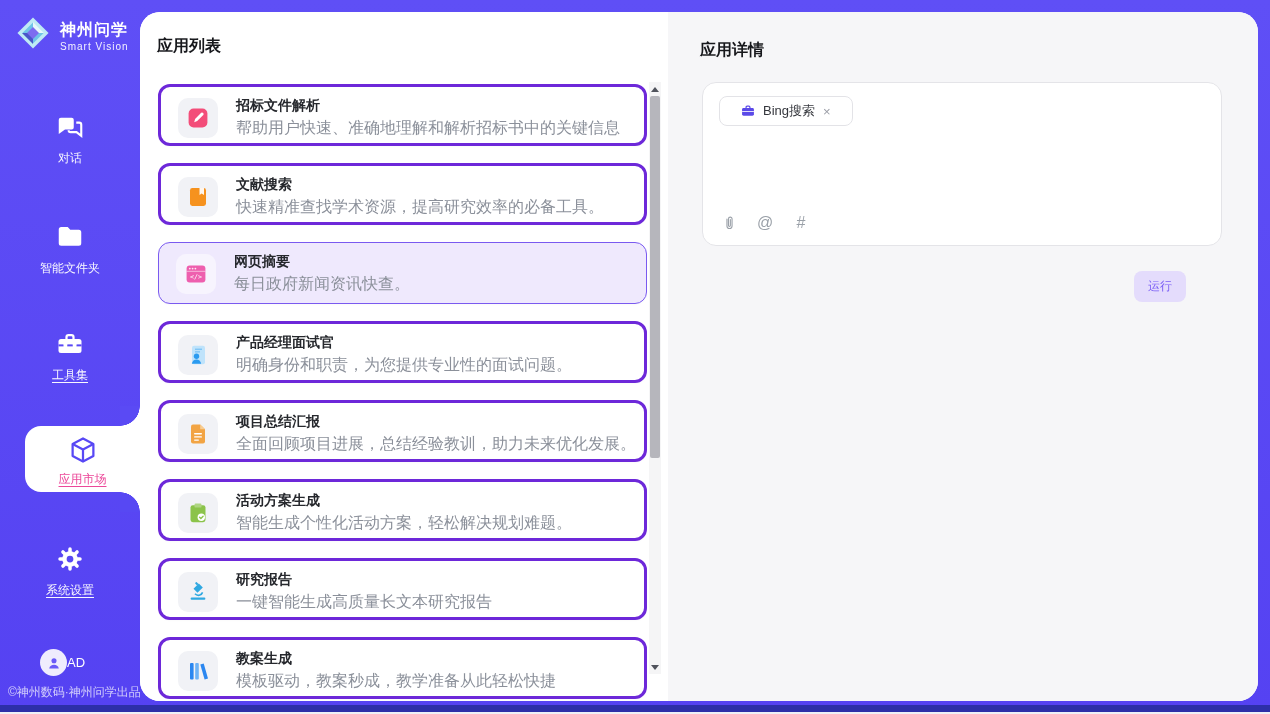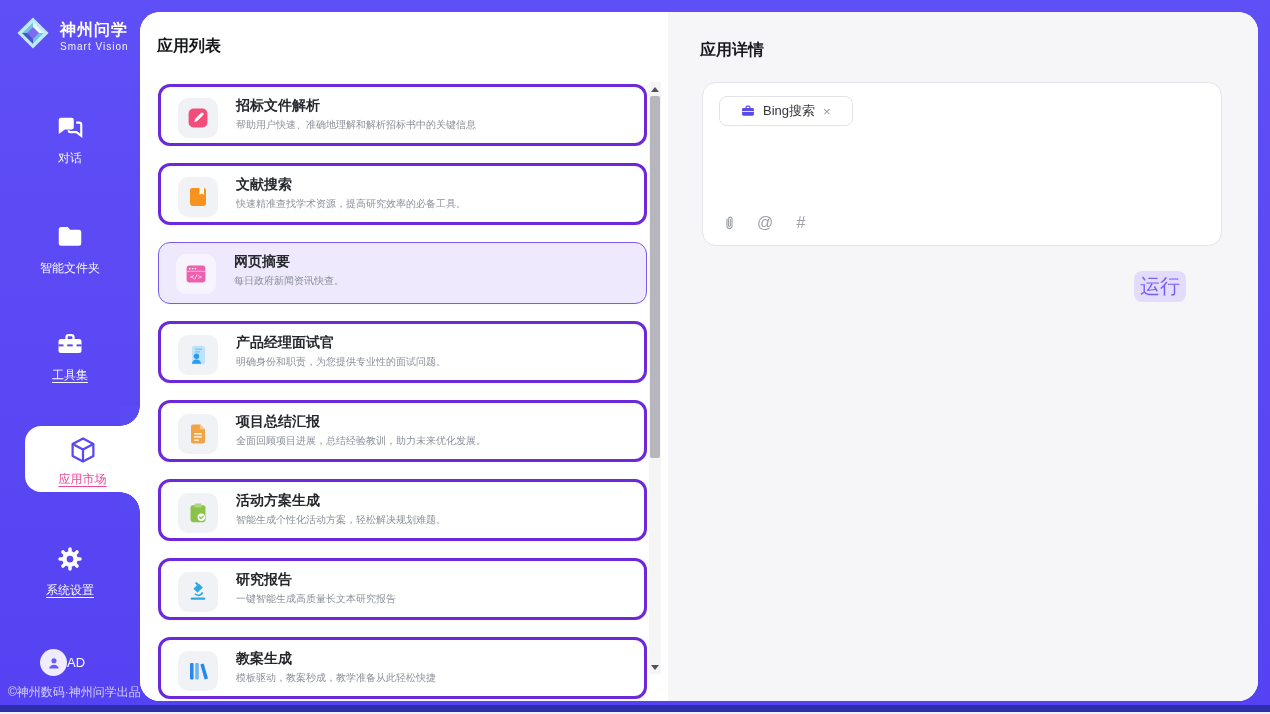--- a/index.html
+++ b/index.html
@@ -44,21 +44,21 @@
   .list-section .section-title { position:absolute; left:17px; top:24px; }
   .cards { position:absolute; left:18px; top:72px; width:489px; }
   .app-card { height:62px; border:3px solid #6d28d9; border-radius:12px; background:#fff;
     margin-bottom:17px; position:relative; cursor:pointer; box-shadow:0 1px 2px rgba(20,20,40,.02); }
   .app-card.selected { background:#efe9fd; border:1.5px solid #7a5af0; }
   .app-icon-box { position:absolute; left:17px; top:11px; width:40px; height:40px; border-radius:10px;
     background:#f1f2f6; display:flex; align-items:center; justify-content:center; }
   .app-card.selected .app-icon-box { background:#f7f4fe; }
   .app-icon-box svg { width:24px; height:24px; }
   .app-name { position:absolute; left:75px; top:10px; font-size:14px; font-weight:bold; color:#26282d; }
-  .app-desc { position:absolute; left:75px; top:31px; font-size:10px; color:#8b909a; white-space:nowrap; }
+  .app-desc { position:absolute; left:75px; top:31px; font-size:16px; color:#8b909a; white-space:nowrap; }
 
   
   .scrollbar { position:absolute; left:509px; top:70px; width:12px; height:592px; background:#f5f5f6; }
   .sb-arrow { position:absolute; left:0; width:12px; height:12px; display:flex; align-items:center; justify-content:center; cursor:pointer; }
   .sb-arrow.up { top:1px; } .sb-arrow.down { bottom:1px; }
   .tri-up { width:0; height:0; border-left:4px solid transparent; border-right:4px solid transparent; border-bottom:5px solid #50535c; }
   .tri-down { width:0; height:0; border-left:4px solid transparent; border-right:4px solid transparent; border-top:5px solid #50535c; }
   .sb-thumb { position:absolute; left:1px; top:14px; width:10px; height:362px; background:#b6b6bc; border-radius:2px; cursor:grab; }
 
   
@@ -69,21 +69,21 @@
   .tool-tag { position:absolute; left:16px; top:13px; height:30px; display:inline-flex; align-items:center; gap:7px;
     padding:0 20px; background:#fff; border:1px solid #e3e3e7; border-radius:8px; cursor:pointer; }
   .tool-tag svg { width:16px; height:16px; }
   .tool-tag .tag-label { font-size:13px; color:#34363c; }
   .tool-tag .tag-close { font-size:13px; color:#9a9da6; cursor:pointer; padding:0 1px; }
   .query-text { position:absolute; left:17px; top:66px; right:16px; font-size:13.5px; color:#4b5058; line-height:1.5; cursor:text; }
   .composer-icons { position:absolute; left:17px; bottom:13px; display:flex; align-items:center; gap:18px; color:#9aa0a8; }
   .composer-icons .cicon { width:18px; height:18px; display:flex; align-items:center; justify-content:center;
     font-size:16px; color:#9aa0a8; cursor:pointer; }
   .run-btn { position:absolute; left:466px; top:259px; width:52px; height:31px; background:#e4dcfc; color:#7a5ef5;
-    font-size:20px; border:none; border-radius:8px; cursor:pointer; font-family:inherit; }
+    font-size:12px; border:none; border-radius:8px; cursor:pointer; font-family:inherit; }
 </style>
 </head>
 <body>
 
 <div class="sidebar">
   <div class="logo">
     <div class="logo-diamond">
       <svg viewBox="0 0 38 38" width="38" height="38">
         <rect x="8" y="8" width="22" height="22" transform="rotate(45 19 19)" fill="#bfeaf4"></rect>
         <rect x="11.5" y="11.5" width="15" height="15" transform="rotate(45 19 19)" fill="#6fc3e8"></rect>

